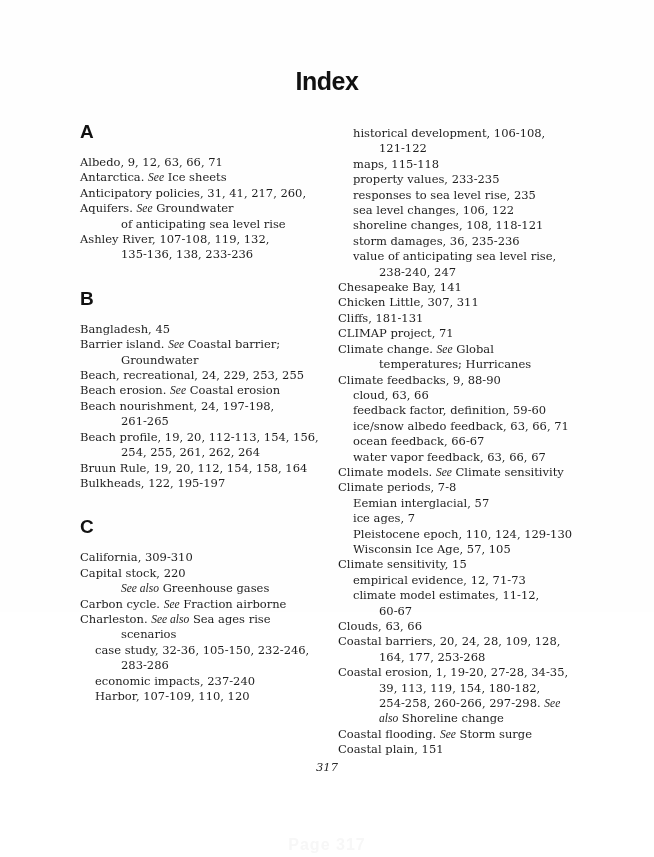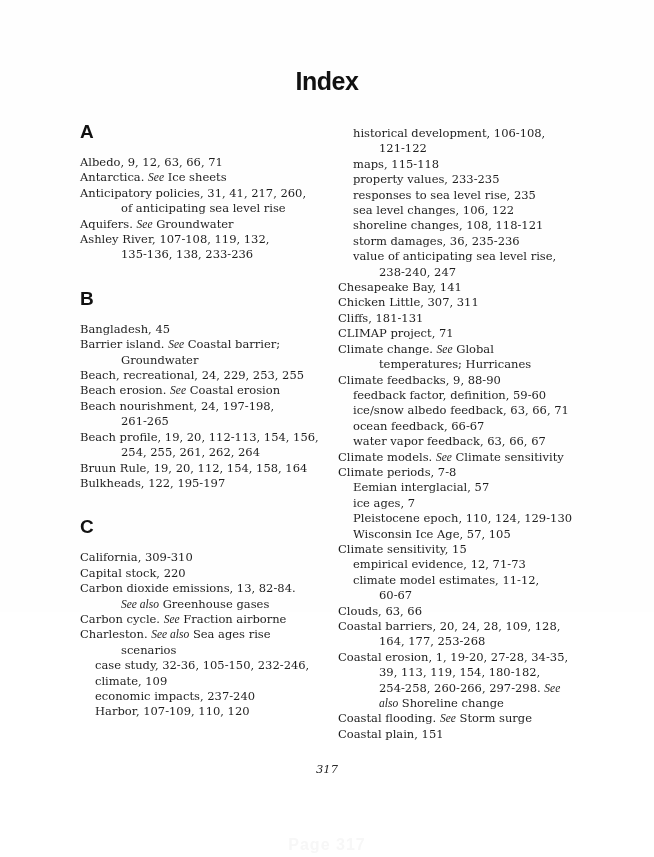--- a/index.html
+++ b/index.html
@@ -58,21 +58,21 @@
     margin-top: 0;
   }
   .line {
     white-space: nowrap;
   }
   .ind0 { padding-left: 0; }
   .ind1 { padding-left: 15px; }
   .ind2 { padding-left: 41px; }
   .it { font-style: italic; font-family: Liberation Serif, serif; }
   .pagenum {
-    margin-top: 20px;
+    margin-top: 2px;
     text-align: center;
     font-style: italic;
     font-size: 11.5px;
     color: #2a2a2a;
   }
   .watermark {
     position: absolute;
     top: 836px;
     left: 0;
     width: 100%;
@@ -89,46 +89,45 @@
 <body>
 
 <div class="page">
   <div class="title">Index</div>
   <div class="columns">
     <div class="col col-left" id="col-left">
         <div class="heading">A</div>
         <div class="line ind0"><span>Albedo, 9, 12, 63, 66, 71</span></div>
         <div class="line ind0"><span>Antarctica. </span><span class="it">See</span><span> Ice sheets</span></div>
         <div class="line ind0"><span>Anticipatory policies, 31, 41, 217, 260,</span></div>
+        <div class="line ind0"><span>Aquifers. </span><span class="it">See</span><span> Groundwater</span></div>
         <div class="line ind2"><span>of anticipating sea level rise</span></div>
-        <div class="line ind0"><span>Aquifers. </span><span class="it">See</span><span> Groundwater</span></div>
         <div class="line ind0"><span>Ashley River, 107-108, 119, 132,</span></div>
         <div class="line ind2"><span>135-136, 138, 233-236</span></div>
         <div class="heading">B</div>
         <div class="line ind0"><span>Bangladesh, 45</span></div>
         <div class="line ind0"><span>Barrier island. </span><span class="it">See</span><span> Coastal barrier;</span></div>
         <div class="line ind2"><span>Groundwater</span></div>
         <div class="line ind0"><span>Beach, recreational, 24, 229, 253, 255</span></div>
         <div class="line ind0"><span>Beach erosion. </span><span class="it">See</span><span> Coastal erosion</span></div>
         <div class="line ind0"><span>Beach nourishment, 24, 197-198,</span></div>
         <div class="line ind2"><span>261-265</span></div>
         <div class="line ind0"><span>Beach profile, 19, 20, 112-113, 154, 156,</span></div>
         <div class="line ind2"><span>254, 255, 261, 262, 264</span></div>
         <div class="line ind0"><span>Bruun Rule, 19, 20, 112, 154, 158, 164</span></div>
         <div class="line ind0"><span>Bulkheads, 122, 195-197</span></div>
         <div class="heading">C</div>
         <div class="line ind0"><span>California, 309-310</span></div>
         <div class="line ind0"><span>Capital stock, 220</span></div>
-        <div class="line ind0"><span>Carbon dioxide emissions, 13, 82-84.</span></div>
         <div class="line ind2"><span class="it">See also</span><span> Greenhouse gases</span></div>
         <div class="line ind0"><span>Carbon cycle. </span><span class="it">See</span><span> Fraction airborne</span></div>
         <div class="line ind0"><span>Charleston. </span><span class="it">See also</span><span> Sea ages rise</span></div>
         <div class="line ind2"><span>scenarios</span></div>
         <div class="line ind1"><span>case study, 32-36, 105-150, 232-246,</span></div>
-        <div class="line ind1"><span>climate, 109</span></div>
+        <div class="line ind2"><span>283-286</span></div>
         <div class="line ind1"><span>economic impacts, 237-240</span></div>
         <div class="line ind1"><span>Harbor, 107-109, 110, 120</span></div>
       </div>
     <div class="col col-right" id="col-right">
         <div class="line ind1"><span>historical development, 106-108,</span></div>
         <div class="line ind2"><span>121-122</span></div>
         <div class="line ind1"><span>maps, 115-118</span></div>
         <div class="line ind1"><span>property values, 233-235</span></div>
         <div class="line ind1"><span>responses to sea level rise, 235</span></div>
         <div class="line ind1"><span>sea level changes, 106, 122</span></div>
@@ -136,20 +135,21 @@
         <div class="line ind1"><span>storm damages, 36, 235-236</span></div>
         <div class="line ind1"><span>value of anticipating sea level rise,</span></div>
         <div class="line ind2"><span>238-240, 247</span></div>
         <div class="line ind0"><span>Chesapeake Bay, 141</span></div>
         <div class="line ind0"><span>Chicken Little, 307, 311</span></div>
         <div class="line ind0"><span>Cliffs, 181-131</span></div>
         <div class="line ind0"><span>CLIMAP project, 71</span></div>
         <div class="line ind0"><span>Climate change. </span><span class="it">See</span><span> Global</span></div>
         <div class="line ind2"><span>temperatures; Hurricanes</span></div>
         <div class="line ind0"><span>Climate feedbacks, 9, 88-90</span></div>
+        <div class="line ind1"><span>cloud, 63, 66</span></div>
         <div class="line ind1"><span>feedback factor, definition, 59-60</span></div>
         <div class="line ind1"><span>ice/snow albedo feedback, 63, 66, 71</span></div>
         <div class="line ind1"><span>ocean feedback, 66-67</span></div>
         <div class="line ind1"><span>water vapor feedback, 63, 66, 67</span></div>
         <div class="line ind0"><span>Climate models. </span><span class="it">See</span><span> Climate sensitivity</span></div>
         <div class="line ind0"><span>Climate periods, 7-8</span></div>
         <div class="line ind1"><span>Eemian interglacial, 57</span></div>
         <div class="line ind1"><span>ice ages, 7</span></div>
         <div class="line ind1"><span>Pleistocene epoch, 110, 124, 129-130</span></div>
         <div class="line ind1"><span>Wisconsin Ice Age, 57, 105</span></div>

